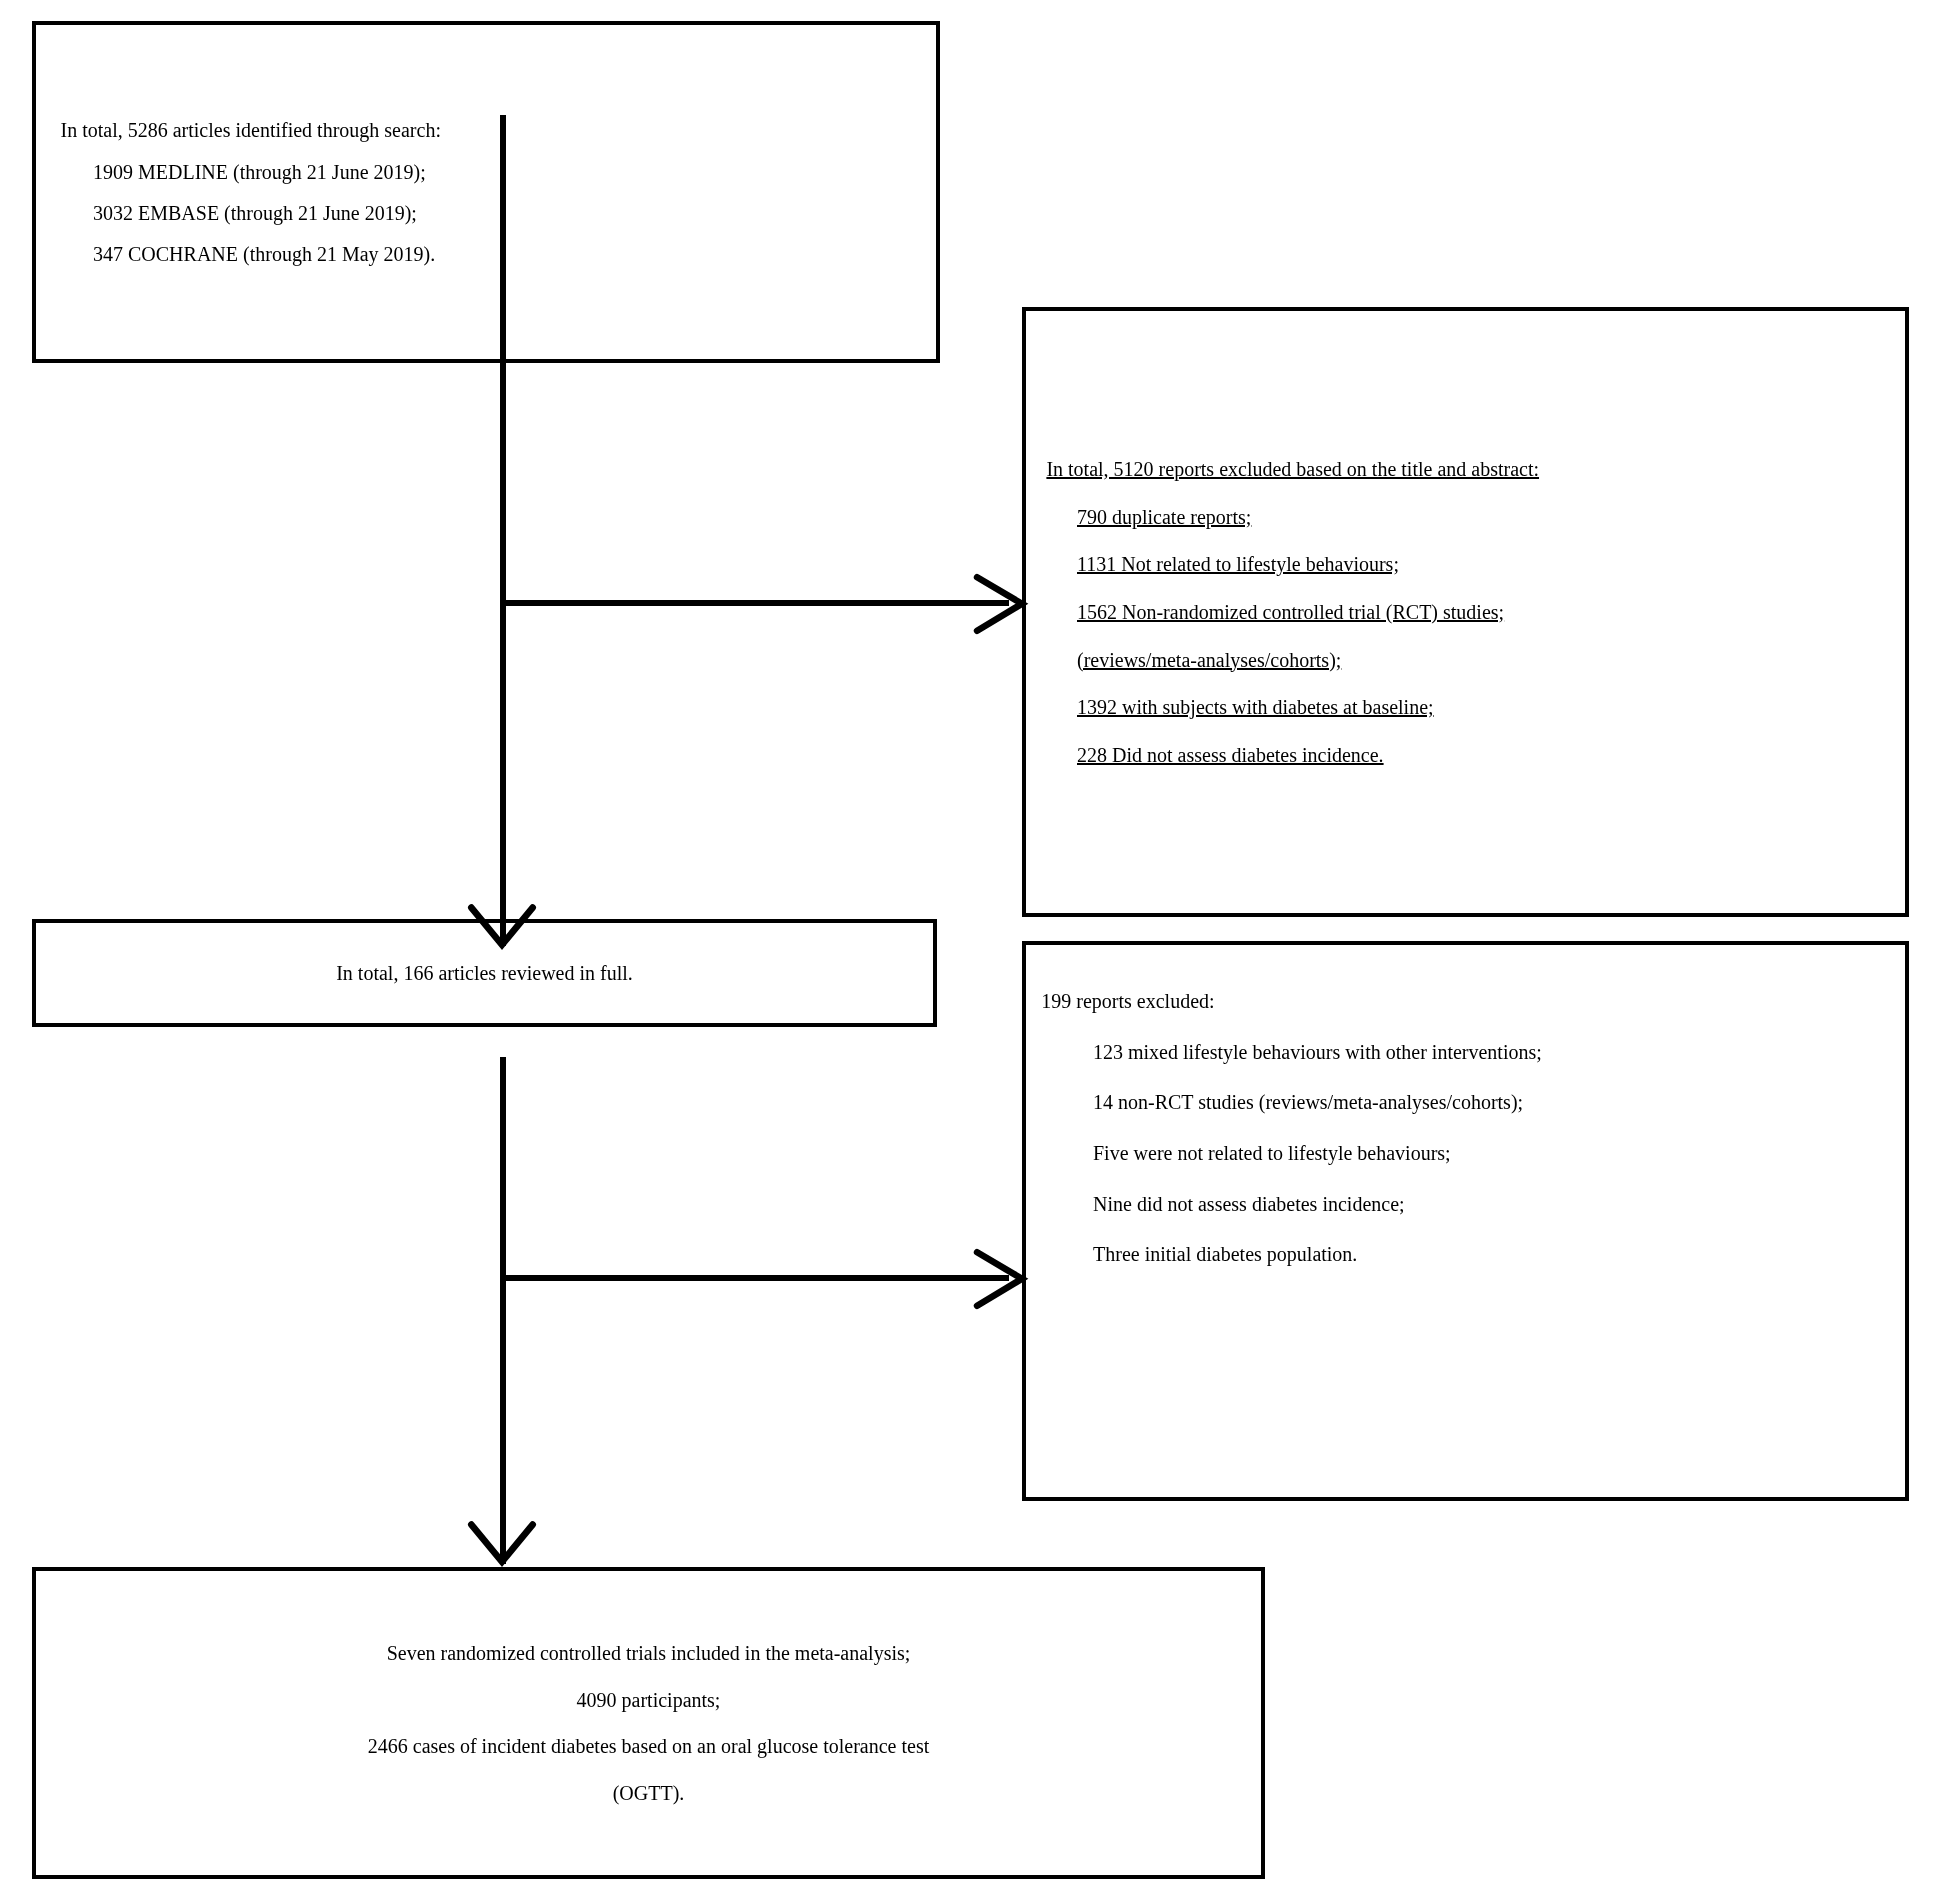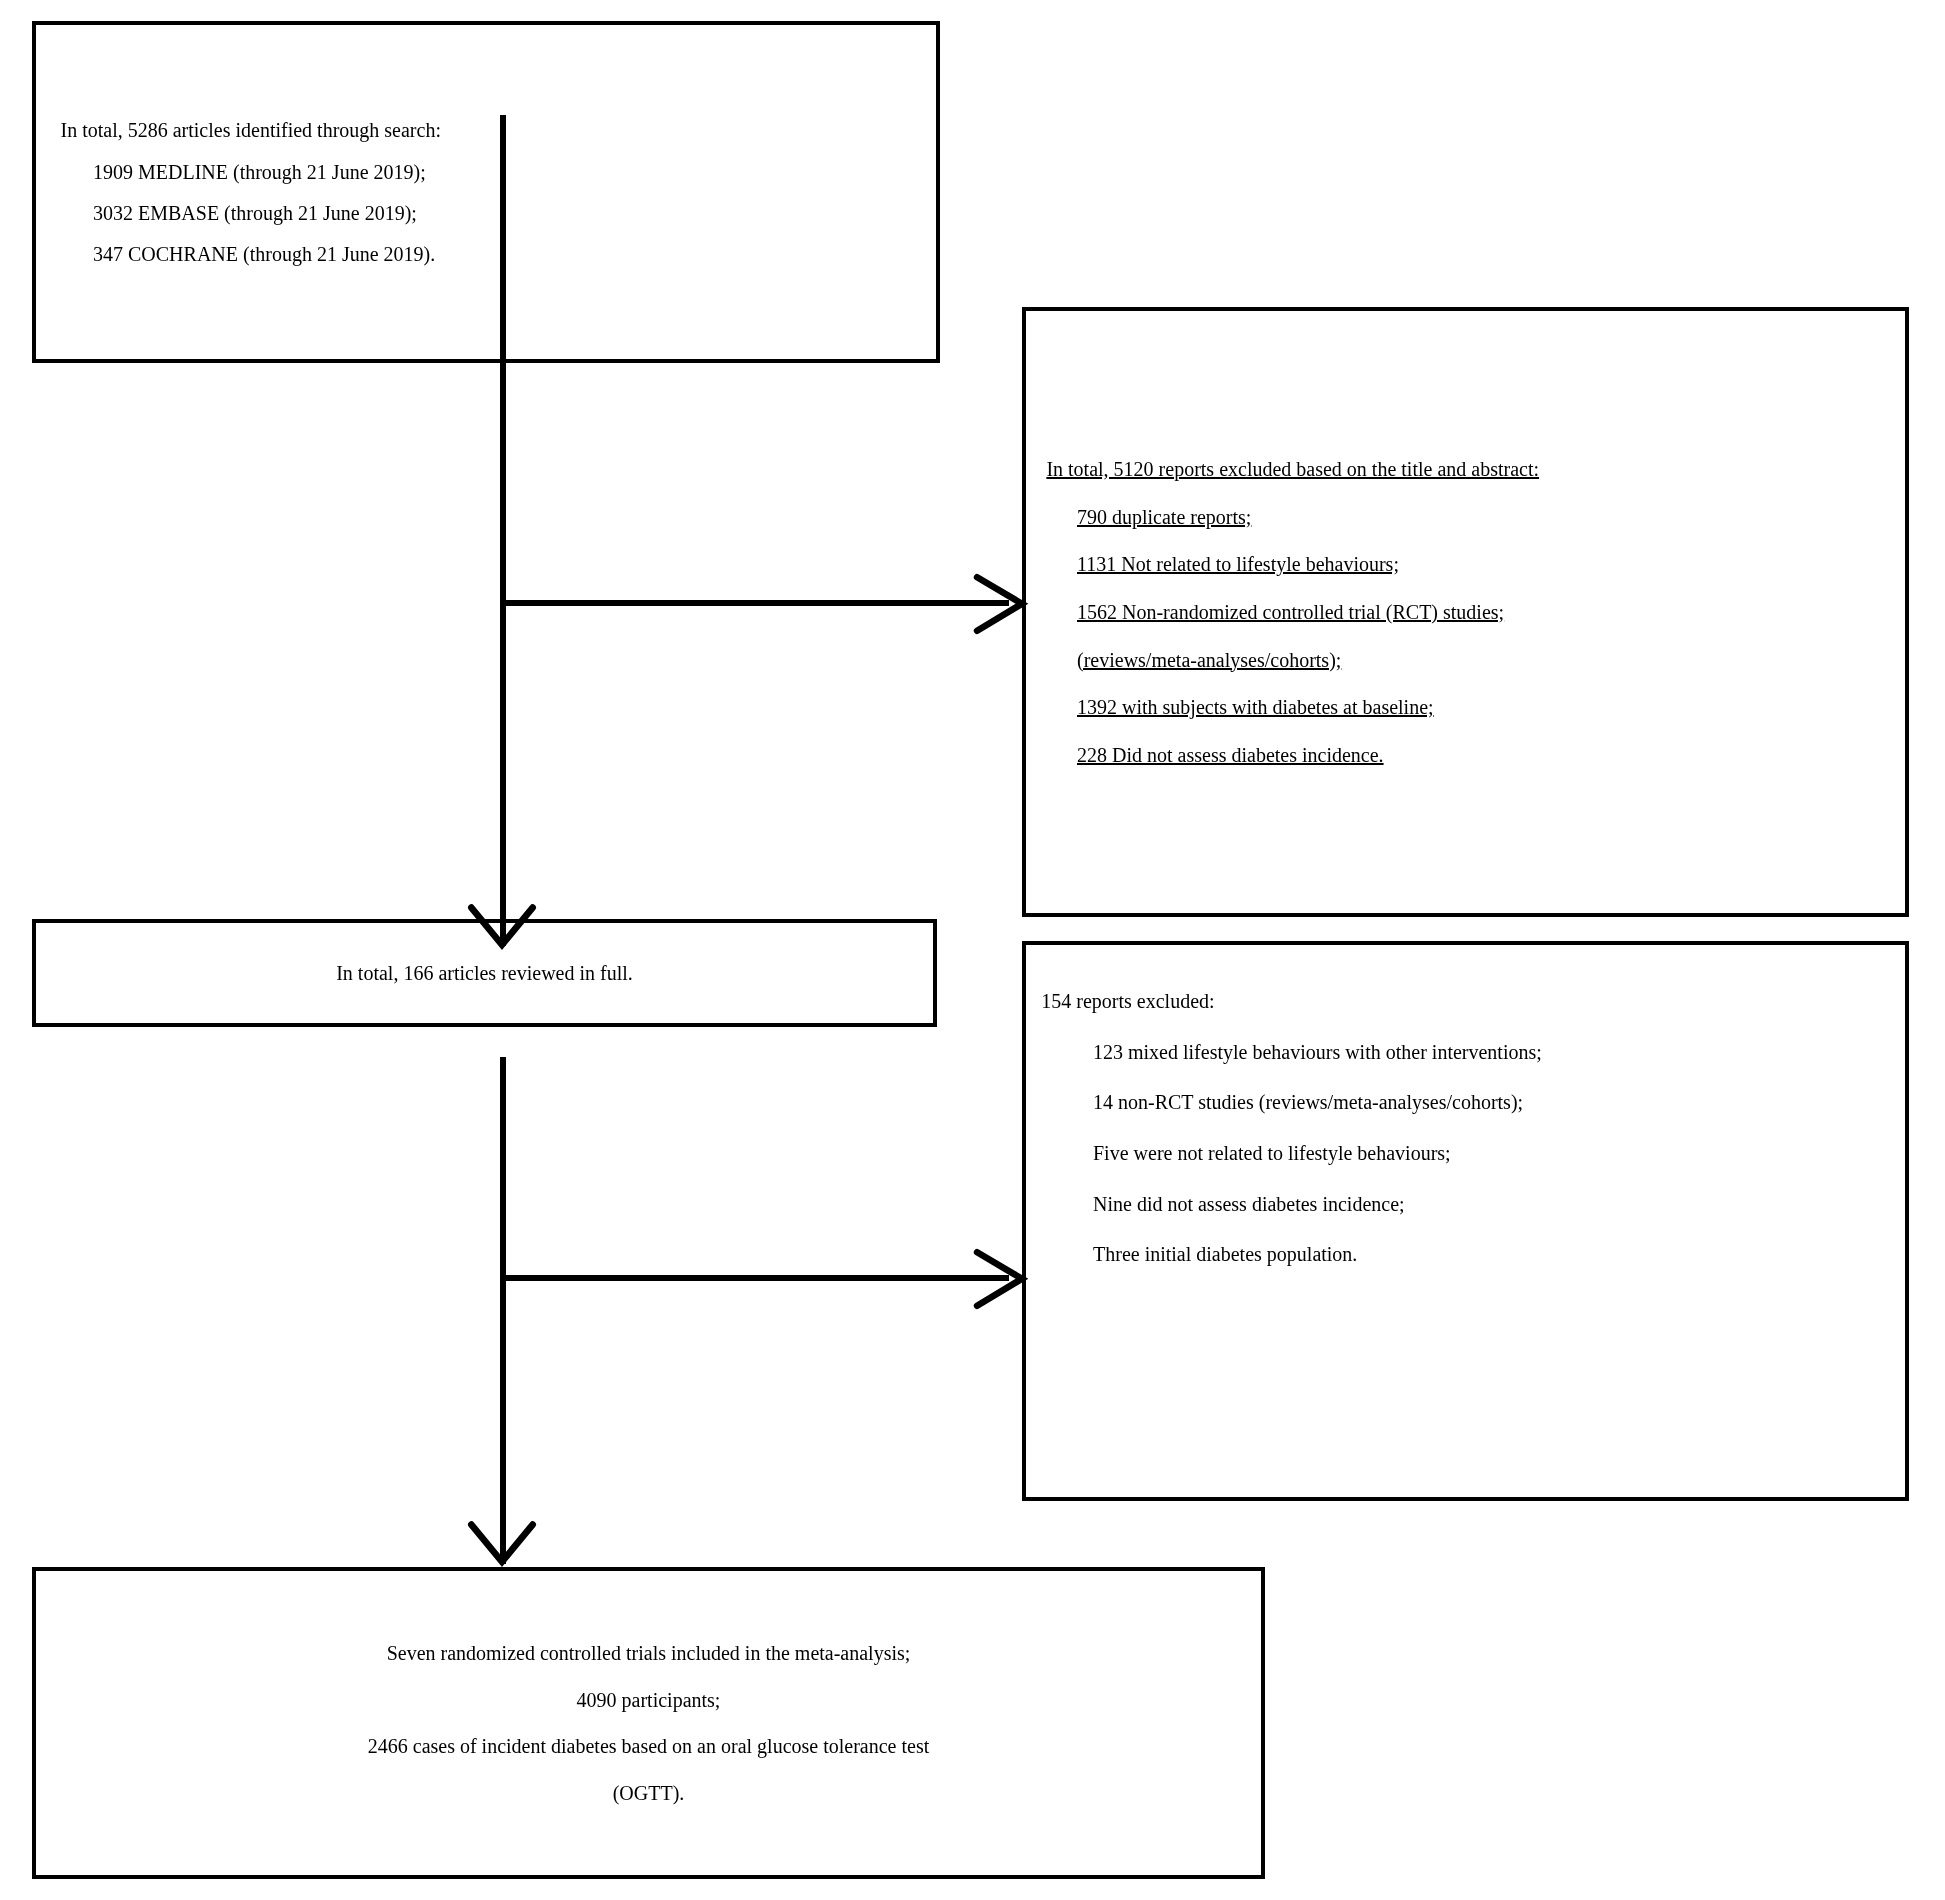--- a/index.html
+++ b/index.html
@@ -109,39 +109,39 @@
 </style>
 </head>
 <body>
 
 <div id="canvas">
 
   <div class="flow-box" id="box-identification">
     <div class="box-line">In total, 5286 articles identified through search:</div>
     <div class="box-line indent">1909 MEDLINE (through 21 June 2019);</div>
     <div class="box-line indent">3032 EMBASE (through 21 June 2019);</div>
-    <div class="box-line indent">347 COCHRANE (through 21 June 2019).</div>
+    <div class="box-line indent">347 COCHRANE (through 21 May 2019).</div>
   </div>
 
   <div class="flow-box" id="box-excluded-title-abstract">
     <div class="box-line">In total, 5120 reports excluded based on the title and abstract:</div>
     <div class="box-line indent">790 duplicate reports;</div>
     <div class="box-line indent">1131 Not related to lifestyle behaviours;</div>
     <div class="box-line indent">1562 Non-randomized controlled trial (RCT) studies;</div>
     <div class="box-line indent">(reviews/meta-analyses/cohorts);</div>
     <div class="box-line indent">1392 with subjects with diabetes at baseline;</div>
     <div class="box-line indent">228 Did not assess diabetes incidence.</div>
   </div>
 
   <div class="flow-box" id="box-reviewed-full">
     <div class="box-line">In total, 166 articles reviewed in full.</div>
   </div>
 
   <div class="flow-box" id="box-excluded-fulltext">
-    <div class="box-line">154 reports excluded:</div>
+    <div class="box-line">199 reports excluded:</div>
     <div class="box-line indent">123 mixed lifestyle behaviours with other interventions;</div>
     <div class="box-line indent">14 non-RCT studies (reviews/meta-analyses/cohorts);</div>
     <div class="box-line indent">Five were not related to lifestyle behaviours;</div>
     <div class="box-line indent">Nine did not assess diabetes incidence;</div>
     <div class="box-line indent">Three initial diabetes population.</div>
   </div>
 
   <div class="flow-box" id="box-included">
     <div class="box-line">Seven randomized controlled trials included in the meta-analysis;</div>
     <div class="box-line">4090 participants;</div>

